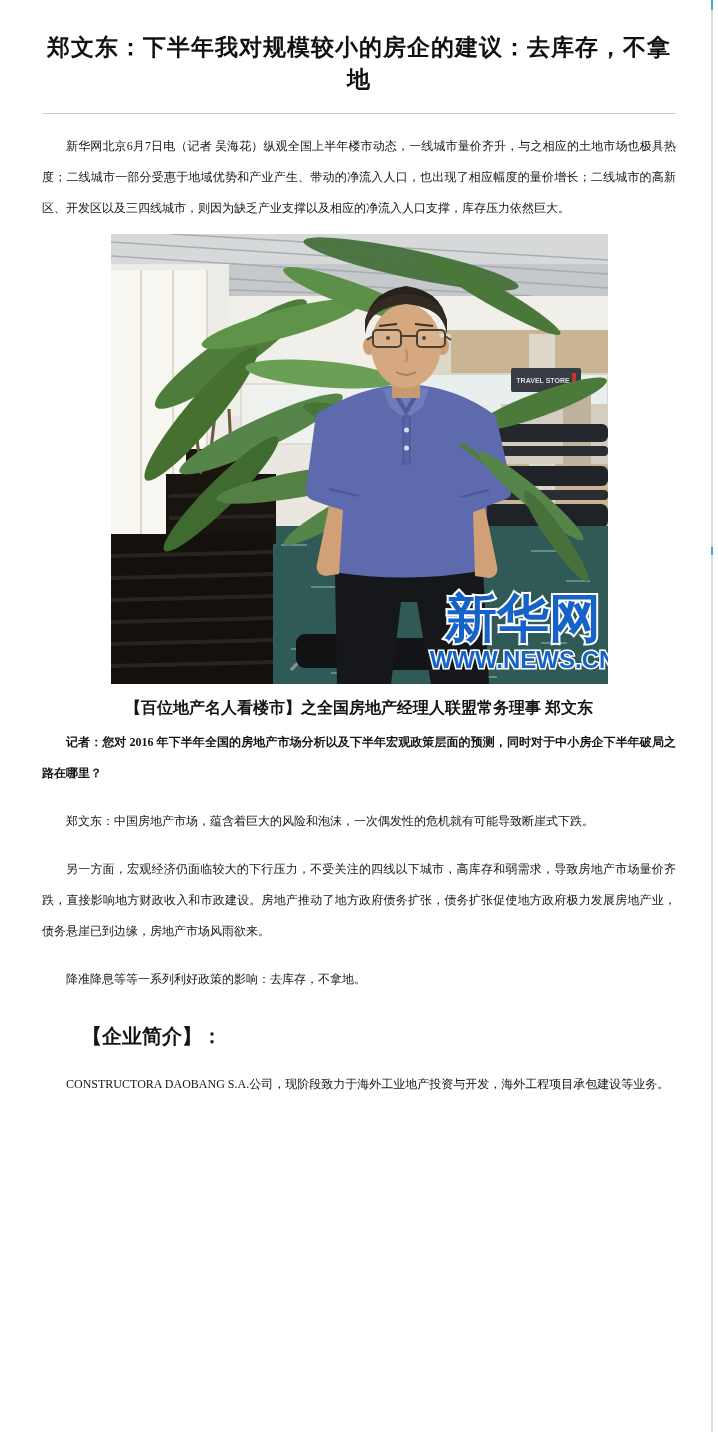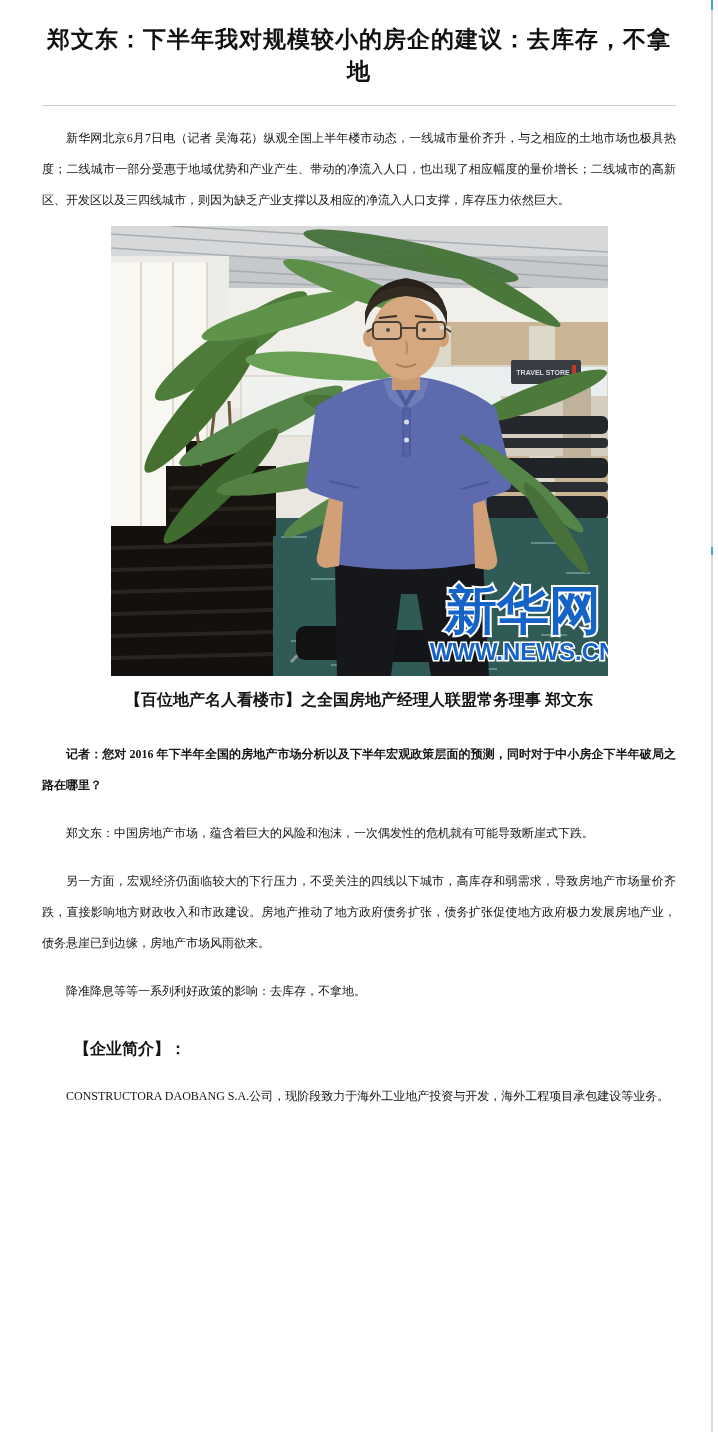--- a/index.html
+++ b/index.html
@@ -5,30 +5,30 @@
   html,body{margin:0;padding:0;}
   body{
     width:718px;height:1432px;position:relative;background:#ffffff;
     overflow:hidden;
     font-family:"Liberation Serif","DejaVu Serif",serif;
     color:#141414;
   }
   .article{width:634px;margin:0 42px;position:relative;}
   .title{
     font-size:23px;font-weight:bold;text-align:center;color:#111111;
-    margin:24px 0 0 0;letter-spacing:1px;line-height:1.4;
+    margin:32px 0 0 0;letter-spacing:1px;line-height:1.4;
   }
   .divider{border:none;border-top:1px solid #cccccc;margin:17px 0 4px 0;}
   p.para{
     font-size:12px;line-height:31px;text-align:justify;
     text-indent:2em;margin:17px 0 0 0;
   }
   p.bold{font-weight:bold;}
   .section-heading{
-    font-size:16px;font-weight:bold;text-indent:2em;margin:26px 0 16px 0;line-height:31px;
+    font-size:20px;font-weight:bold;text-indent:2em;margin:26px 0 16px 0;line-height:31px;
   }
   figure{margin:10px 0 0 0;padding:0;text-align:center;}
   .photo-frame{width:497px;height:450px;margin:0 auto;display:block;}
   figcaption{
     font-size:16px;font-weight:bold;text-align:center;margin-top:13px;line-height:22px;
   }
   .scrollbar-track{
     position:absolute;top:0;right:5px;width:2px;height:1432px;
     background:#dcdcdc;
   }
@@ -217,21 +217,21 @@
       </g>
 
       <g font-family="Liberation Sans, sans-serif" font-weight="bold" style="paint-order:stroke;">
         <text x="412" y="402" text-anchor="middle" font-size="52" fill="#1663c7" stroke="#ffffff" stroke-width="4">新华网</text>
         <text x="412" y="434" text-anchor="middle" font-size="24" fill="#1663c7" stroke="#ffffff" stroke-width="3">WWW.NEWS.CN</text>
       </g>
     </svg>
     <figcaption>【百位地产名人看楼市】之全国房地产经理人联盟常务理事 郑文东</figcaption>
   </figure>
 
-  <p class="para bold" style="margin-top:28px">记者：您对 2016 年下半年全国的房地产市场分析以及下半年宏观政策层面的预测，同时对于中小房企下半年破局之路在哪里？</p>
+  <p class="para bold" style="margin-top:8px">记者：您对 2016 年下半年全国的房地产市场分析以及下半年宏观政策层面的预测，同时对于中小房企下半年破局之路在哪里？</p>
 
   <p class="para">郑文东：中国房地产市场，蕴含着巨大的风险和泡沫，一次偶发性的危机就有可能导致断崖式下跌。</p>
   <p class="para">另一方面，宏观经济仍面临较大的下行压力，不受关注的四线以下城市，高库存和弱需求，导致房地产市场量价齐跌，直接影响地方财政收入和市政建设。房地产推动了地方政府债务扩张，债务扩张促使地方政府极力发展房地产业，债务悬崖已到边缘，房地产市场风雨欲来。</p>
   <p class="para">降准降息等等一系列利好政策的影响：去库存，不拿地。</p>
 
   <p class="section-heading">【企业简介】：</p>
   <p class="para">CONSTRUCTORA DAOBANG S.A.公司，现阶段致力于海外工业地产投资与开发，海外工程项目承包建设等业务。</p>
 
 </div>
 

